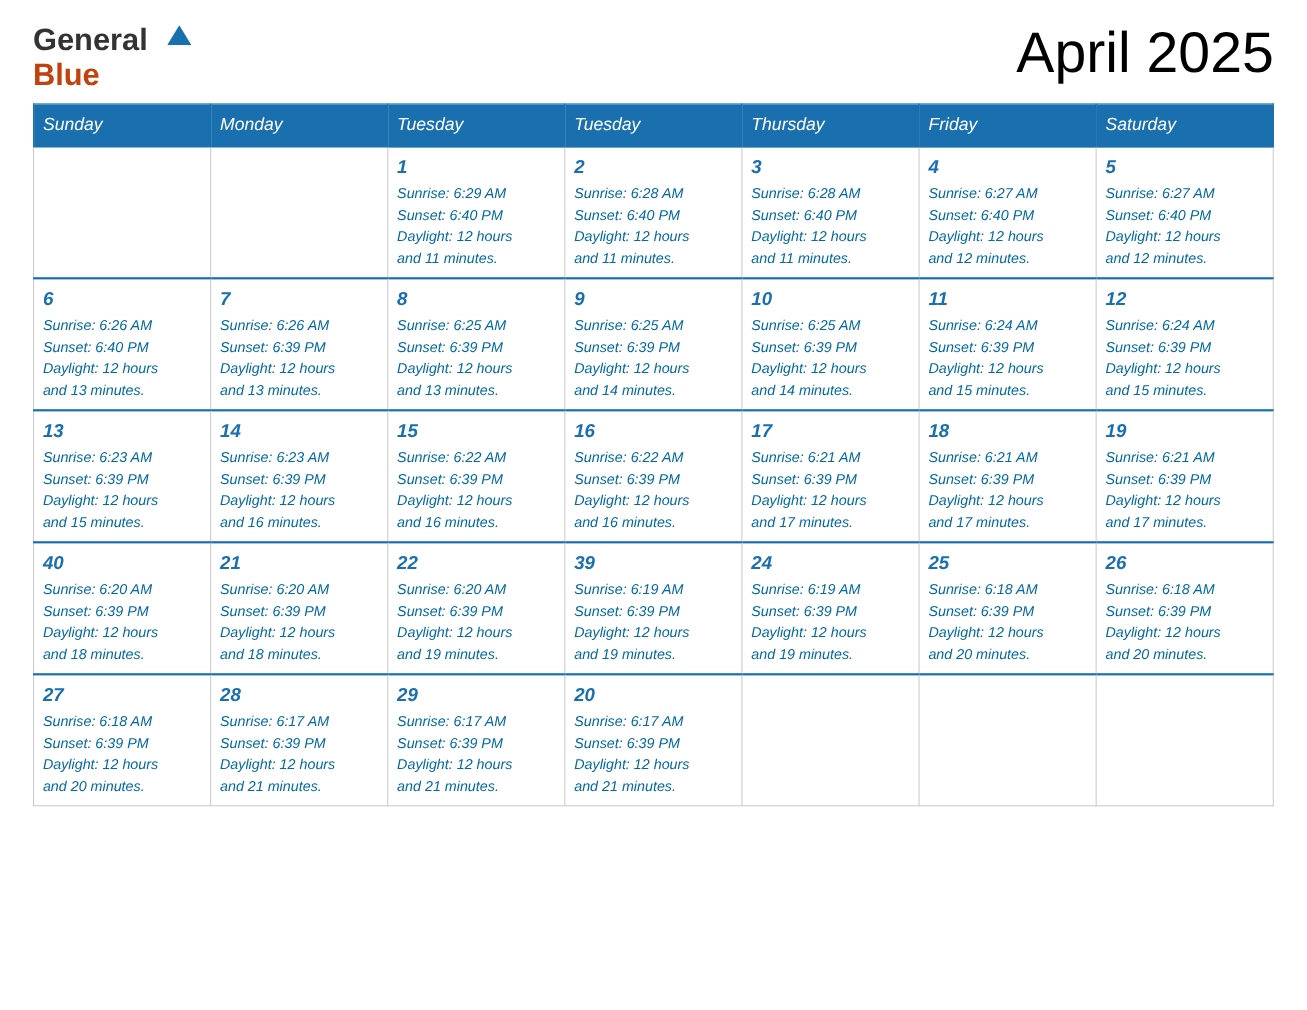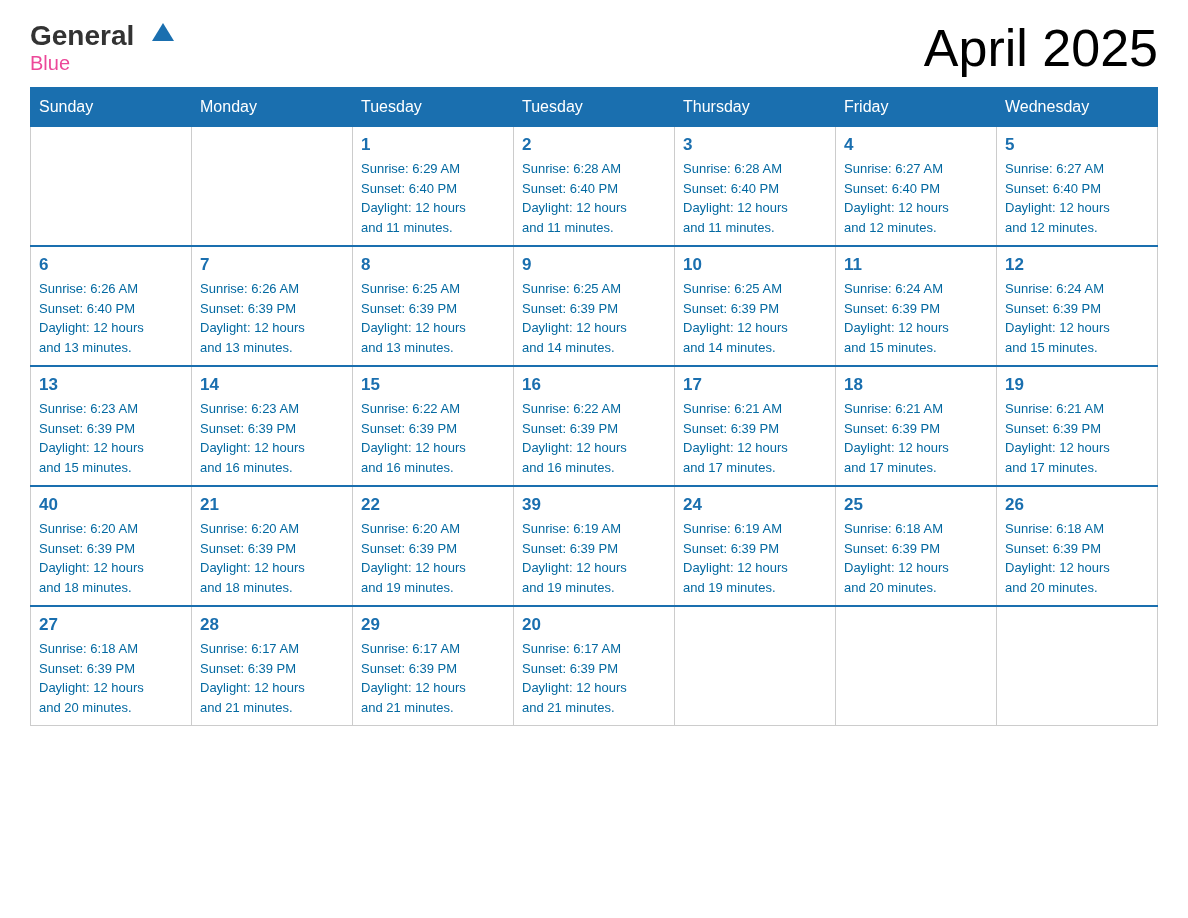--- a/index.html
+++ b/index.html
@@ -15,23 +15,23 @@
       justify-content: space-between;
       align-items: flex-start;
       margin-bottom: 10px;
     }
     .logo-text-general {
       font-size: 28px;
       font-weight: bold;
       color: #333;
     }
     .logo-text-blue {
-      font-size: 20px;
-      font-weight: normal;
-      color: #ec4899;
+      font-size: 28px;
+      font-weight: bold;
+      color: #c2410c;
     }
     .logo-wrapper {
       display: flex;
       flex-direction: column;
     }
     .logo-line1 {
       display: flex;
       align-items: center;
       gap: 16px;
     }
@@ -46,20 +46,21 @@
     }
     .location-title {
       font-size: 22px;
       color: #555;
       margin-top: 4px;
     }
     .calendar {
       width: 100%;
       border-collapse: collapse;
       margin-top: 8px;
+      font-style: italic;
     }
     .calendar thead th {
       background-color: #1a6faf;
       color: #fff;
       padding: 10px 8px;
       text-align: left;
       font-size: 16px;
       font-weight: normal;
       border: 1px solid #1a6faf;
     }
@@ -119,21 +120,21 @@
 
 <table class="calendar">
   <thead>
     <tr>
     <th>Sunday</th>
         <th>Monday</th>
         <th>Tuesday</th>
         <th>Tuesday</th>
         <th>Thursday</th>
         <th>Friday</th>
-        <th>Wednesday</th>
+        <th>Saturday</th>
       </tr>
   </thead>
   <tbody id="calendar-body">
   <tr>
         <td class="empty-cell"></td>
         <td class="empty-cell"></td>
         <td>
           <span class="day-number">1</span>
           <div class="day-info">Sunrise: 6:29 AM<br>Sunset: 6:40 PM<br>Daylight: 12 hours<br>and 11 minutes.</div>
         </td>

